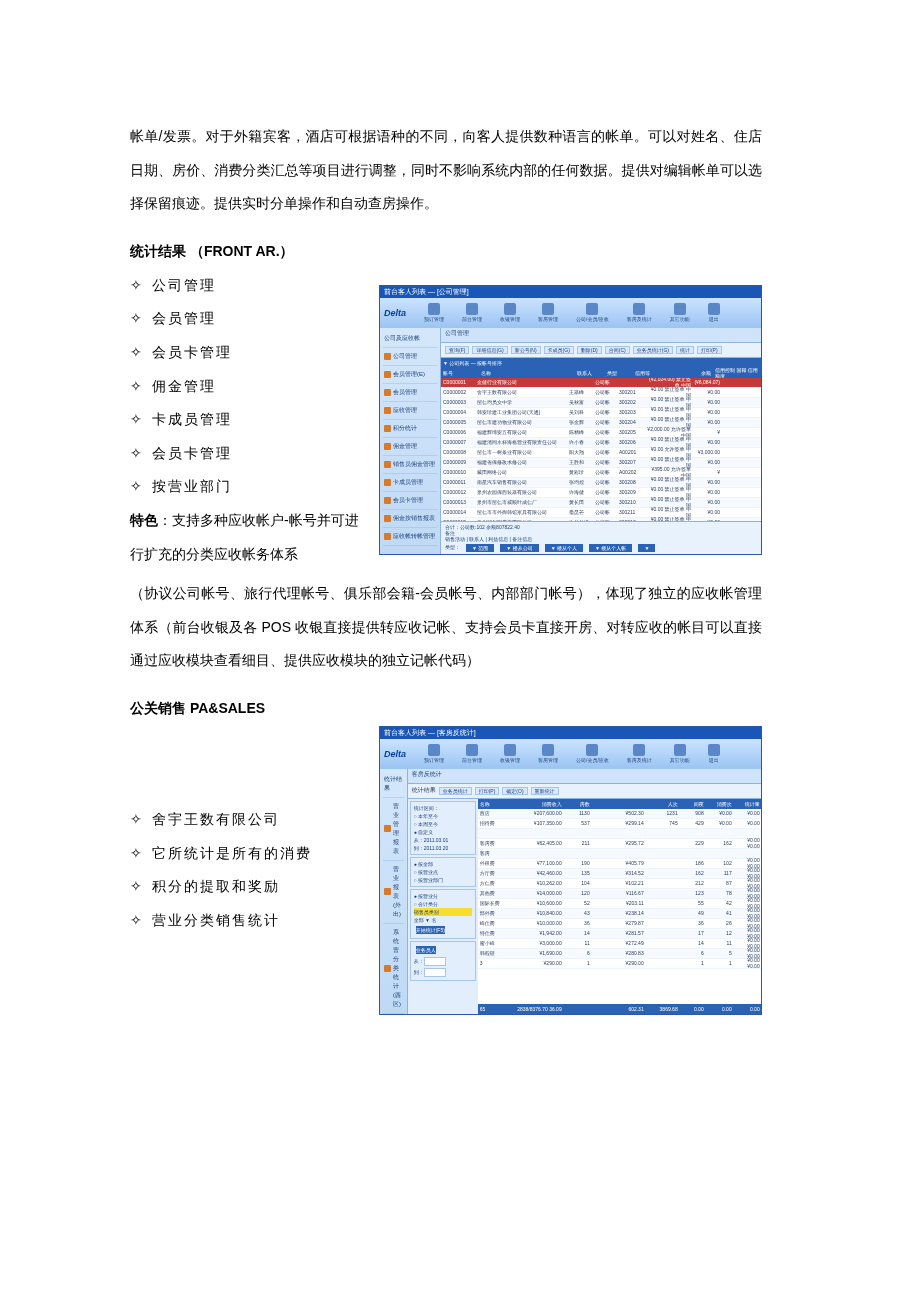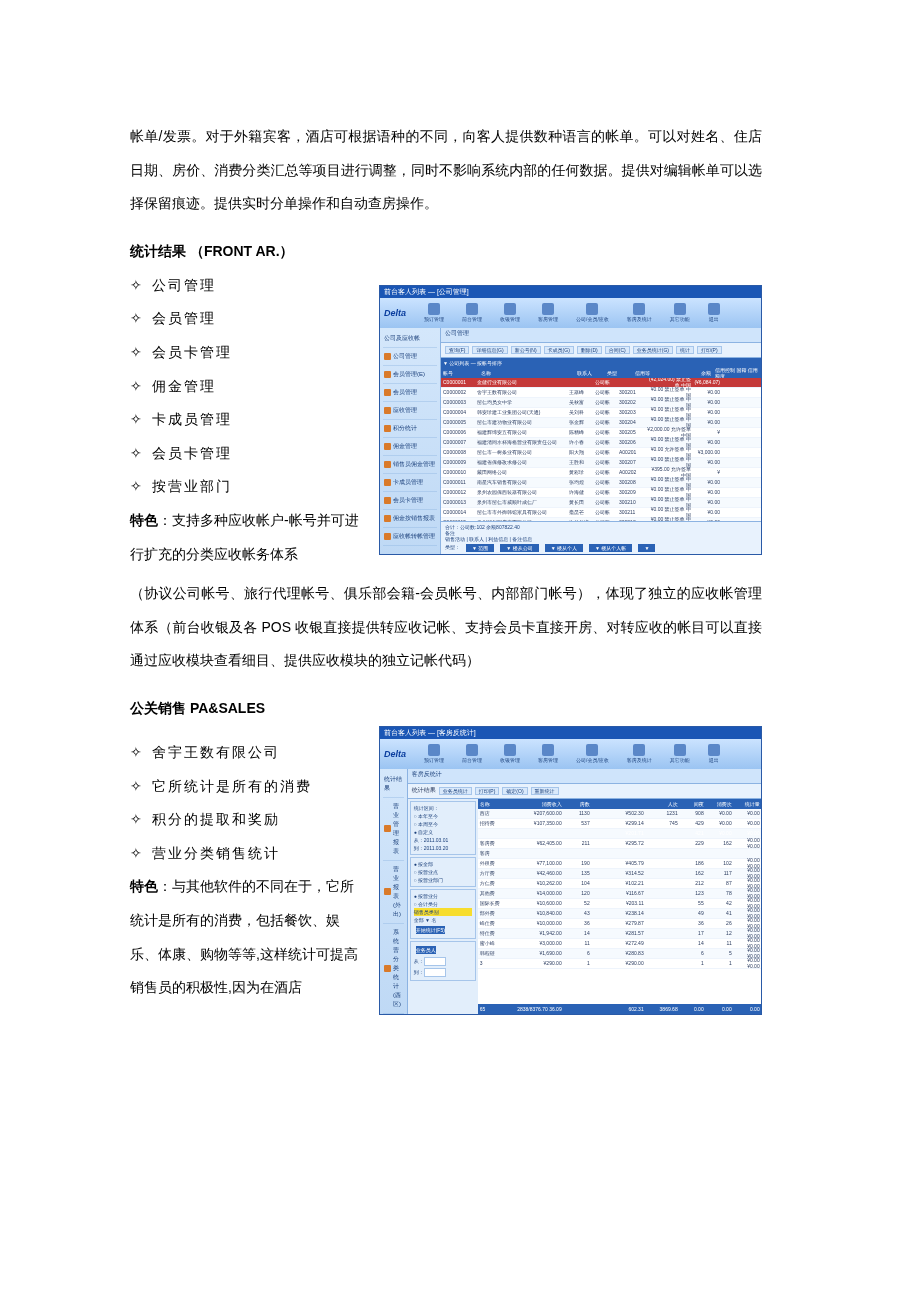--- a/index.html
+++ b/index.html
@@ -575,23 +575,20 @@
   <div class="section-title">公关销售   PA&amp;SALES</div>
 
   <div class="row-with-image">
     <div class="left-col">
       <ul class="diamond-list">
         <li><span class="diamond">✧</span><span>舍宇王数有限公司</span></li>
         <li><span class="diamond">✧</span><span>它所统计是所有的消费</span></li>
         <li><span class="diamond">✧</span><span>积分的提取和奖励</span></li>
         <li><span class="diamond">✧</span><span>营业分类销售统计</span></li>
       </ul>
-      <div class="feature-line">
-        <span class="bold">特色</span><span>：与其他软件的不同在于，它所统计是所有的消费，包括餐饮、娱乐、体康、购物等等,这样统计可提高销售员的积极性,因为在酒店</span>
-      </div>
     </div>
 
     <div class="screenshot2">
       <div class="ss-titlebar">前台客人列表 — [客房反统计]</div>
       <div class="ss-toolbar">
         <span class="ss-logo">Delta</span>
         <div class="tool-btn">
             <div class="tool-icon"></div>
             <span>预订管理</span>
           </div>

